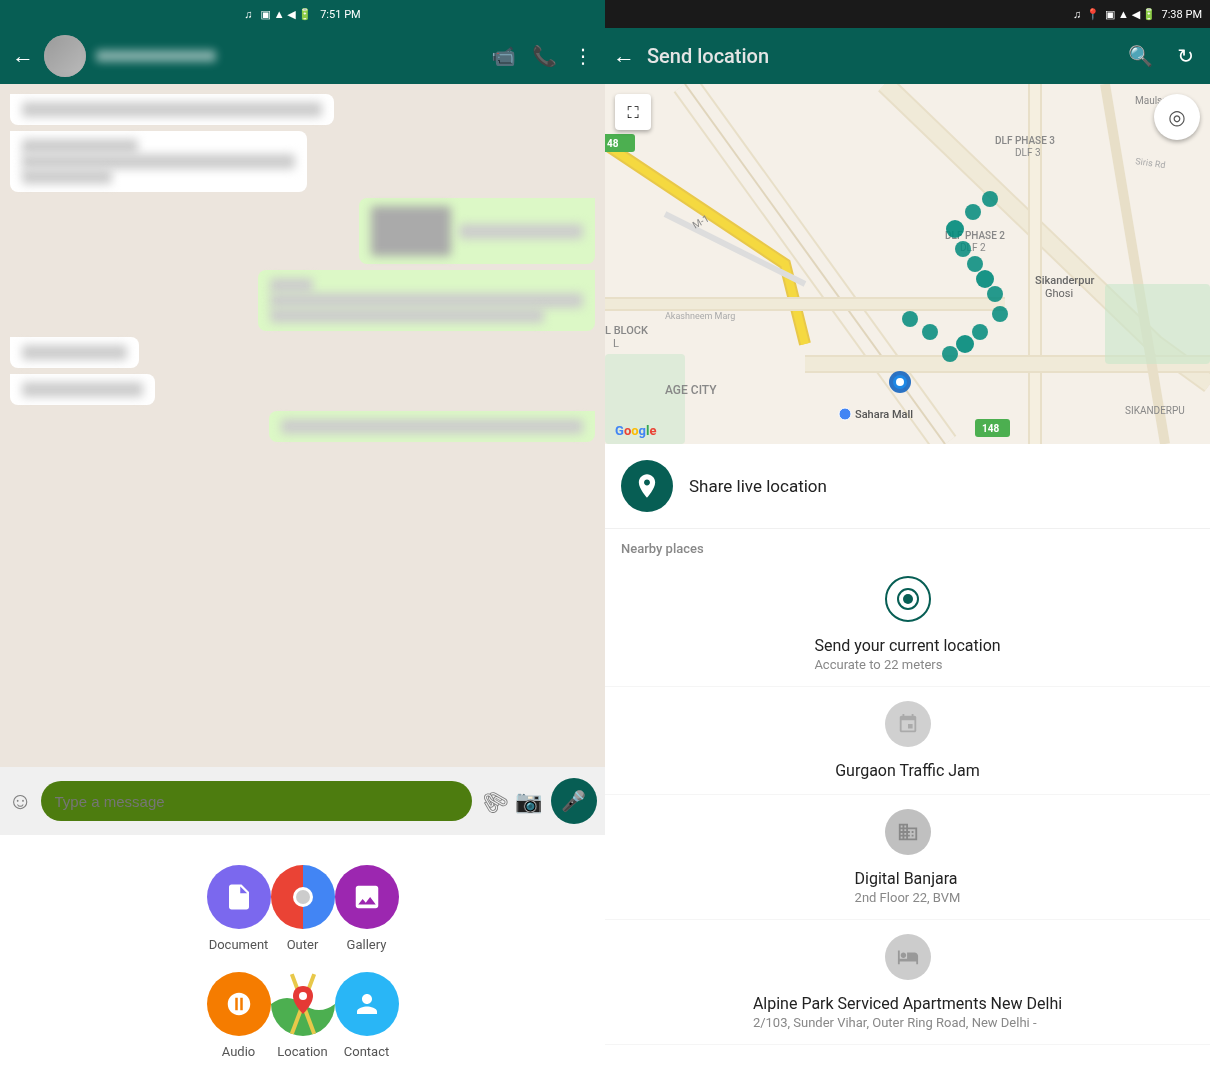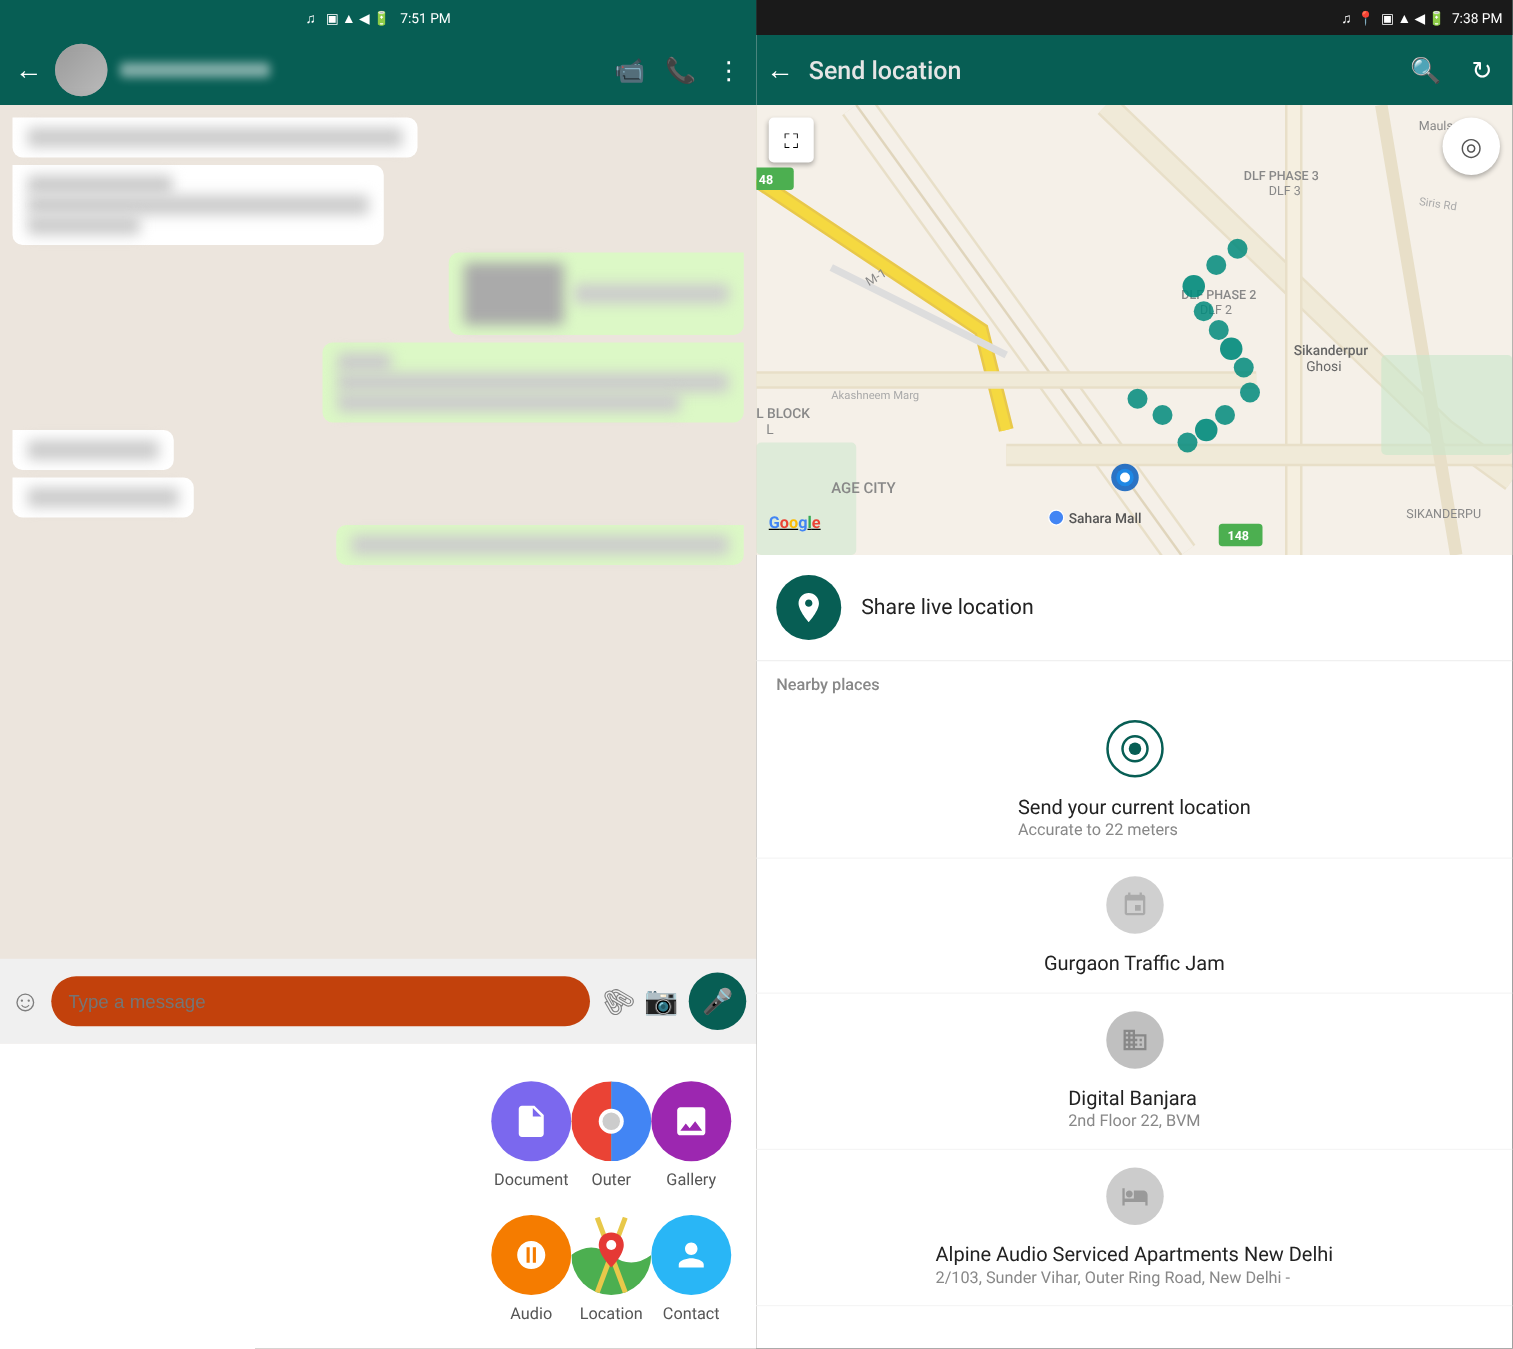--- a/index.html
+++ b/index.html
@@ -59,37 +59,37 @@
     .blur-text.dark { background: #aaa; }
 
     
     .chat-input-bar {
       height: 68px; background: #f0f0f0; display: flex; align-items: center;
       padding: 0 8px; gap: 8px; flex-shrink: 0;
     }
     .emoji-icon { font-size: 24px; color: #7e7e7e; }
     .chat-input {
       flex: 1; height: 40px; border-radius: 20px; border: none;
-      background: #c2410c; padding: 0 14px; font-size: 15px; color: #ccc;
+      background: #4d7c0f; padding: 0 14px; font-size: 15px; color: #ccc;
       outline: none;
     }
     .attach-icon { font-size: 22px; color: #7e7e7e; transform: rotate(-45deg); display: inline-block; }
     .camera-icon-btn { font-size: 22px; color: #7e7e7e; }
     .mic-btn {
       width: 46px; height: 46px; border-radius: 50%; background: #075e54;
       display: flex; align-items: center; justify-content: center; color: white; font-size: 20px;
       cursor: pointer;
     }
 
     
     .attachment-tray {
       background: white; padding: 30px 20px 20px 20px;
       display: flex; flex-direction: column; gap: 20px;
     }
-    .tray-row { display: flex; justify-content: flex-end; }
+    .tray-row { display: flex; justify-content: center; }
     .tray-item { display: flex; flex-direction: column; align-items: center; gap: 8px; cursor: pointer; }
     .tray-icon-circle {
       width: 64px; height: 64px; border-radius: 50%;
       display: flex; align-items: center; justify-content: center;
       font-size: 28px; color: white;
     }
     .tray-label { font-size: 13px; color: #555; }
 
     
     .location-panel {
@@ -420,21 +420,21 @@
         <circle cx="295" cy="298" r="7" fill="#1e88e5"></circle>
         <circle cx="295" cy="298" r="4" fill="white"></circle>
 
       </svg>
 
       
       <div class="map-fullscreen-btn">⛶</div>
       <div class="map-location-btn">◎</div>
 
       
-      <div style="position:absolute;bottom:18px;left:10px;font-size:13px;font-weight:bold;text-decoration:underline;">
+      <div style="position:absolute;bottom:6px;left:10px;font-size:13px;font-weight:bold;">
         <span style="color:#4285f4;">G</span><span style="color:#ea4335;">o</span><span style="color:#fbbc05;">o</span><span style="color:#4285f4;">g</span><span style="color:#34a853;">l</span><span style="color:#ea4335;">e</span>
       </div>
     </div>
 
     <div class="share-live-item">
       <div class="live-icon-circle">
         <svg width="28" height="28" viewBox="0 0 24 24" fill="white">
           <path d="M12 2C8.13 2 5 5.13 5 9c0 5.25 7 13 7 13s7-7.75 7-13c0-3.87-3.13-7-7-7zm0 9.5c-1.38 0-2.5-1.12-2.5-2.5s1.12-2.5 2.5-2.5 2.5 1.12 2.5 2.5-1.12 2.5-2.5 2.5z"></path>
           <circle cx="12" cy="9" r="2" fill="#075e54"></circle>
         </svg>
@@ -480,20 +480,20 @@
       </div>
     </div>
 
     <div class="location-item">
       <div class="loc-icon-circle" style="background:#ccc;">
         <svg width="22" height="22" viewBox="0 0 24 24" fill="#999">
           <path d="M7 13c1.66 0 3-1.34 3-3S8.66 7 7 7s-3 1.34-3 3 1.34 3 3 3zm12-6h-8v7H3V5H1v15h2v-3h18v3h2v-9c0-2.21-1.79-4-4-4z"></path>
         </svg>
       </div>
       <div>
-        <div class="loc-name">Alpine Audio Serviced Apartments New Delhi</div>
+        <div class="loc-name">Alpine Park Serviced Apartments New Delhi</div>
         <div class="loc-detail">2/103, Sunder Vihar, Outer Ring Road, New Delhi -</div>
       </div>
     </div>
 
   </div>
 
 </div>
 
 </body></html>

